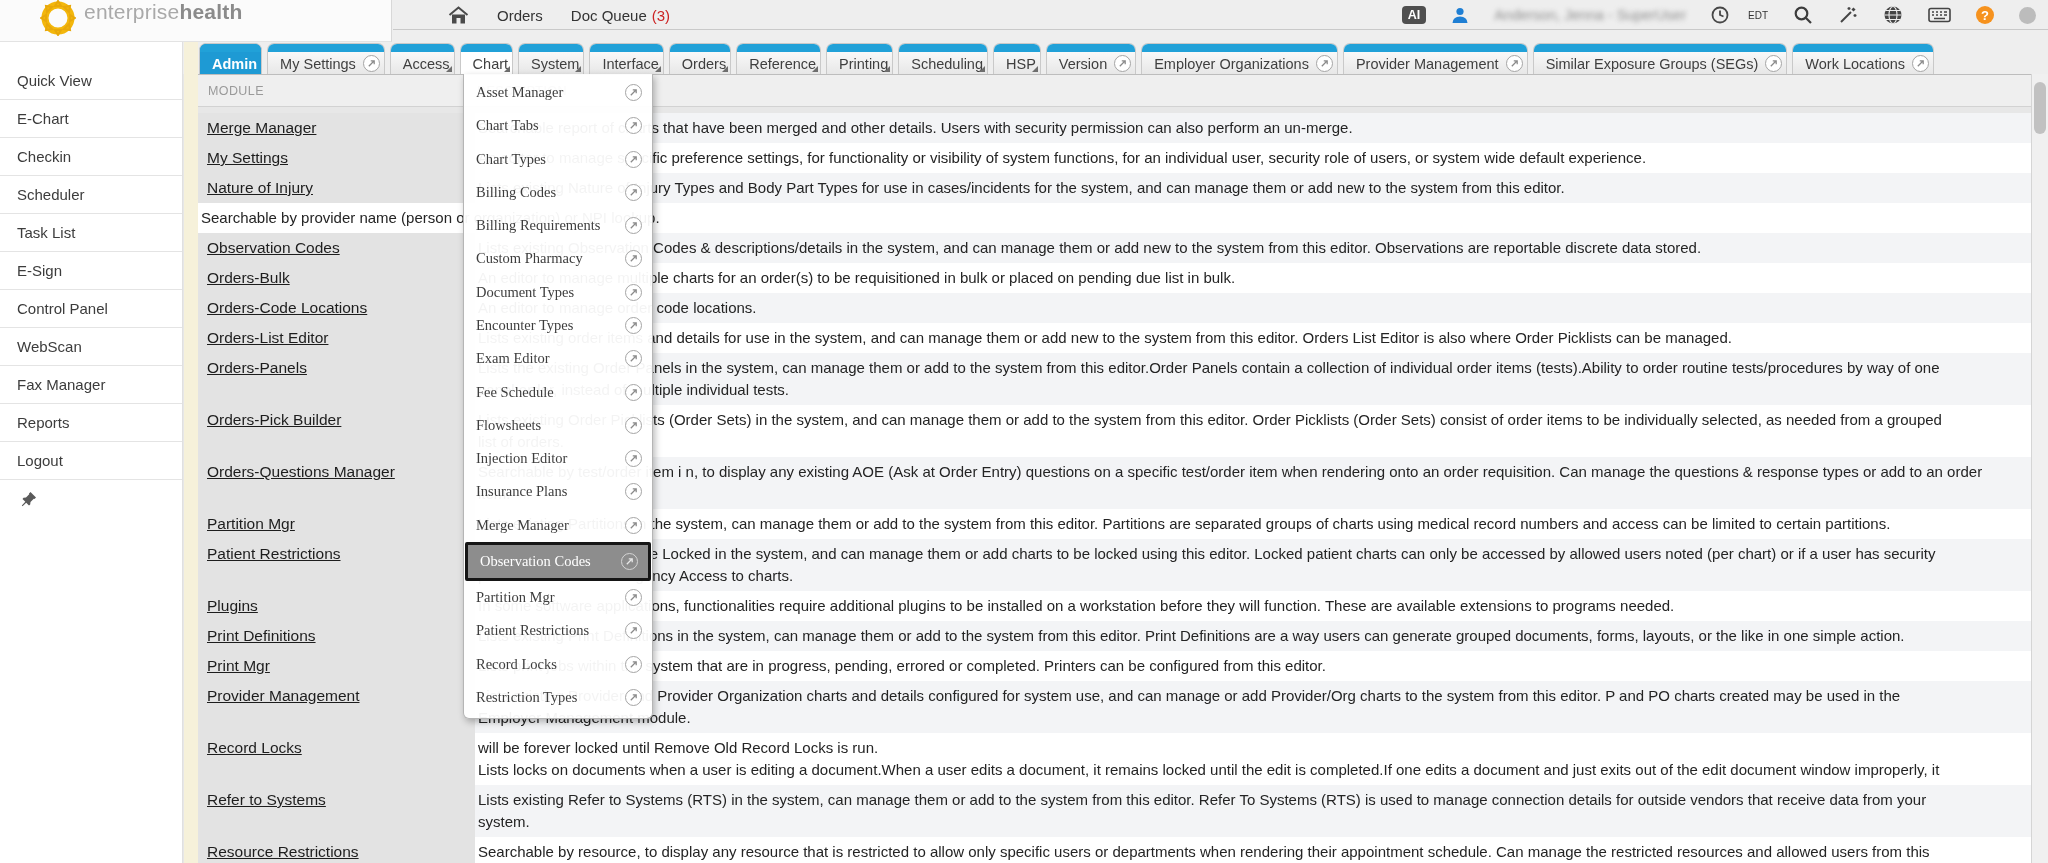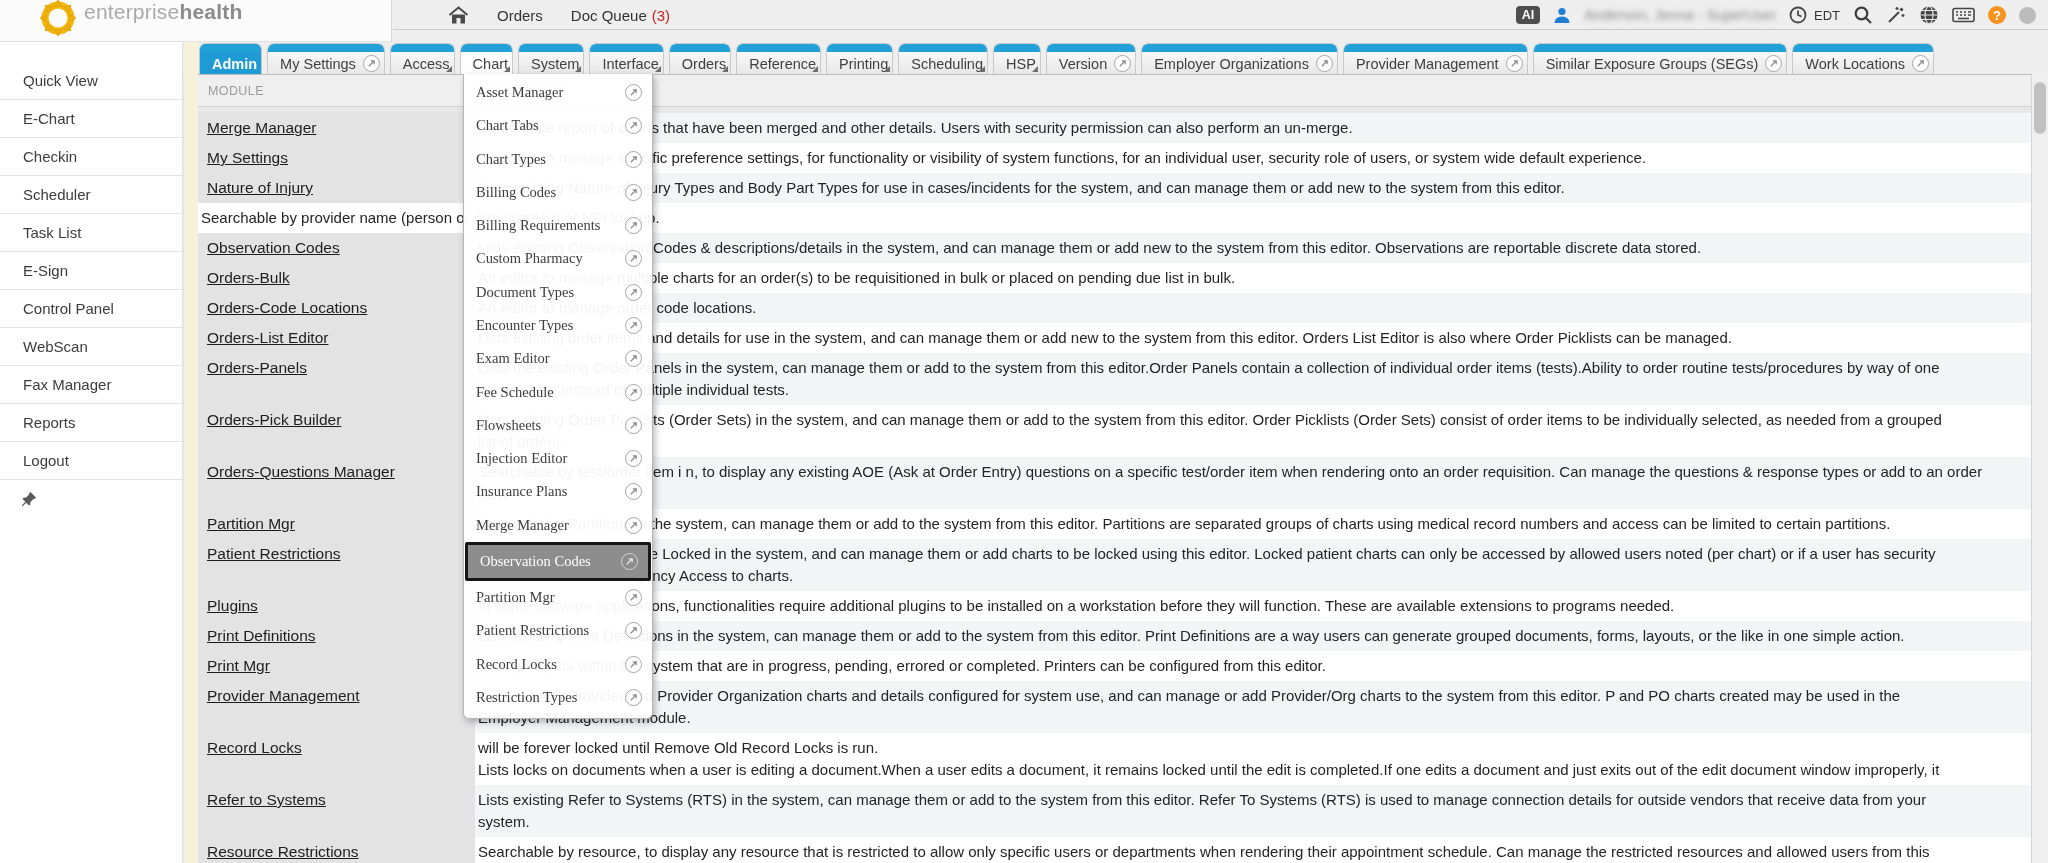--- a/index.html
+++ b/index.html
@@ -11,25 +11,25 @@
   .topbar { position:absolute; top:0; left:0; right:0; height:74px; background:#eeeeee; }
   .topnav-line { position:absolute; top:29px; left:393px; right:0; height:1px; background:#c9c9c9; }
   .logo-box { position:absolute; top:0; left:0; width:392px; height:42px; background:#fbfbfb;
     border-right:1px solid #d8d8d8; border-bottom:1px solid #e3e3e3;
     display:flex; align-items:flex-start; padding-left:40px; gap:8px; }
   .logo-text { font-size:21px; color:#a9a9a9; letter-spacing:0.2px; }
   .logo-text b { color:#8b8b8b; }
   .topnav { position:absolute; left:448px; top:0; height:30px; display:flex; align-items:center; gap:28px; }
   .nav-link { font-size:15px; color:#333; cursor:pointer; }
   .dq-count { color:#cc2222; margin-left:5px; }
-  .topright { position:absolute; right:12px; top:0; height:30px; display:flex; align-items:center; gap:13px; }
+  .topright { position:absolute; right:12px; top:0; height:30px; display:flex; align-items:center; gap:25px; }
   .ai-badge { background:#4f4f4f; color:#fff; font-weight:bold; font-size:12.5px;
     padding:3px 6px; border-radius:4px; line-height:1; }
   .blurred { filter:blur(2.4px); color:#8f8f8f; font-size:14.5px; white-space:nowrap; }
-  .tz { font-size:13px; color:#333; margin-left:-6px; }
+  .tz { font-size:10px; color:#333; margin-left:-6px; }
   .icon { display:inline-flex; align-items:center; justify-content:center; color:#474747; }
   .help-dot { width:18px; height:18px; border-radius:50%; background:#f6921e; color:#fff;
     font-size:13px; font-weight:bold; display:flex; align-items:center; justify-content:center; }
   .gray-dot { width:17px; height:17px; border-radius:50%; background:#bcbcbc; }
 
   
   .tabs { position:absolute; left:199px; top:43px; height:31px; display:flex; align-items:flex-end; z-index:5; }
   .tab { position:relative; height:31px; margin-right:5px; border-radius:7px 7px 0 0;
     background:linear-gradient(#ffffff, #e7e7e7); border:1px solid #c9c9c9; border-bottom:none;
     padding:9px 4px 0 12px; display:flex; align-items:center; gap:7px;
@@ -39,21 +39,21 @@
   .tab.active { background:#1e9ad4; color:#ffffff; font-weight:bold; }
   .tab.open { background:#ffffff; }
   .corner { position:absolute; right:2px; bottom:2px; width:0; height:0;
     border-left:6px solid transparent; border-bottom:6px solid #6e6e6e; }
   .linkicon { width:17px; height:17px; min-width:17px; border:1px solid #a5a5a5; border-radius:50%;
     background:#fff; color:#8a8a8a; display:inline-flex; align-items:center; justify-content:center; }
 
   
   .sidebar { position:absolute; top:42px; left:0; width:183px; bottom:0; background:#ffffff;
     border-right:1px solid #e0e0e0; padding-top:20px; }
-  .side-item { height:38px; display:flex; align-items:center; padding-left:23px;
+  .side-item { height:38px; display:flex; align-items:center; padding-left:17px;
     border-bottom:1px solid #e4e4e4; font-size:15px; color:#3c3c3c; cursor:pointer; }
   .pin-row { height:38px; display:flex; align-items:center; padding-left:21px; color:#5a5a5a; }
   .accent { position:absolute; top:42px; left:184px; width:14px; bottom:0; background:#f6f1da; }
 
   
   .main { position:absolute; top:74px; left:198px; right:17px; bottom:0;
     background:#e7e7e7; border-top:1px solid #bdbdbd; overflow:hidden; }
   .table-head { position:relative; height:32px; background:#efefef; border-bottom:1px solid #d2d2d2;
     display:flex; align-items:center; font-size:12.5px; color:#9a9a9a; letter-spacing:0.4px; }
   .th-module { padding-left:10px; }

